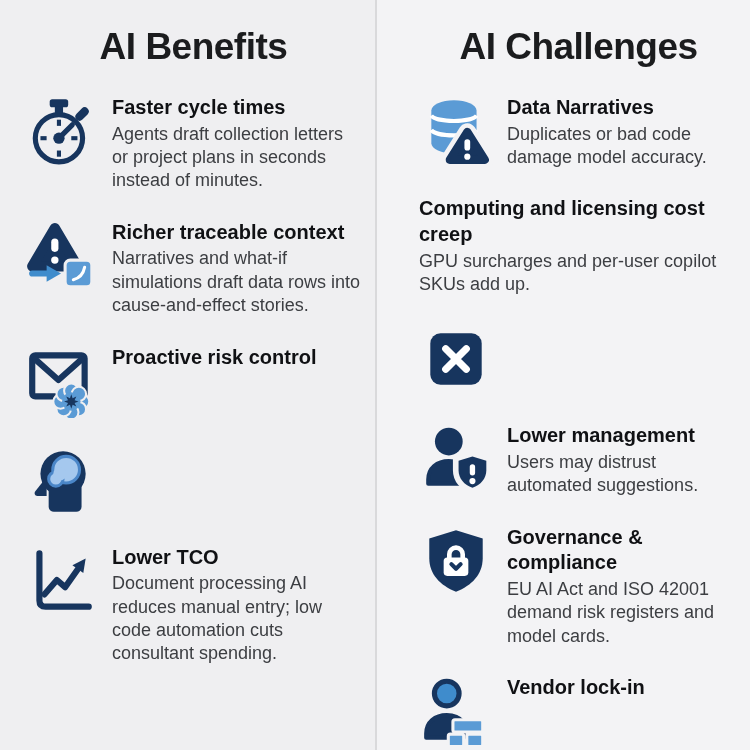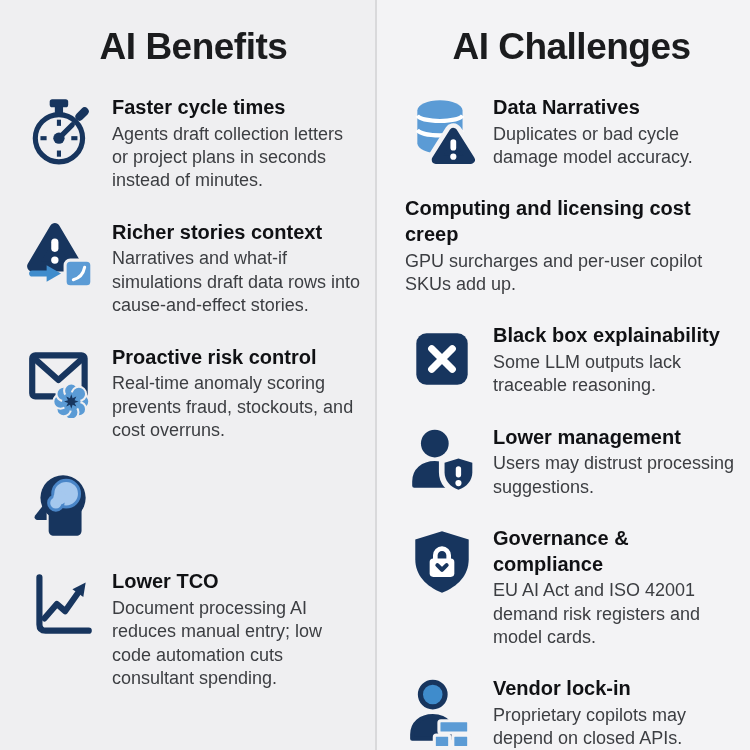--- a/index.html
+++ b/index.html
@@ -17,21 +17,21 @@
   .column {
     width: 375px;
     height: 750px;
     box-sizing: border-box;
     padding: 18px 12px 0 24px;
     background: var(--bg-left, #efeff1);
   }
   .column.right {
     background: var(--bg-right, #f3f3f5);
     border-left: 2px solid var(--divider, #d9d9db);
-    padding-left: 28px;
+    padding-left: 42px;
   }
   .column-title {
     font-size: 37px;
     font-weight: 800;
     letter-spacing: -0.5px;
     color: var(--title, #1b1c1e);
     text-align: center;
     margin: 8px 0 6px 0;
   }
   .items { display: block; }
@@ -97,21 +97,21 @@
   <path d="M30 9 L52 46 L8 46 Z" fill="#17355e" stroke="#17355e" stroke-width="10" stroke-linejoin="round"></path>
   <rect x="26.5" y="19" width="7" height="13" rx="3.5" fill="#fff"></rect>
   <circle cx="30" cy="40" r="3.6" fill="#fff"></circle>
   <rect x="40" y="40" width="26" height="26" rx="5" fill="#5b9bd5" stroke="#efeff1" stroke-width="3"></rect>
   <path d="M48 59 Q57 57 59 47" stroke="#fff" stroke-width="3" fill="none" stroke-linecap="round"></path>
   <path d="M8 53 H23" stroke="#3f8ccc" stroke-width="6" stroke-linecap="round"></path>
   <path d="M22 45 L36 53 L22 61 Z" fill="#3f8ccc"></path>
 </svg>
           </div>
     <div class="item-text">
-      <p class="item-heading">Richer stories context</p>
+      <p class="item-heading">Richer traceable context</p>
       <p class="item-body">Narratives and what-if simulations draft data rows into cause-and-effect stories.</p>
     </div>
   </div>
 
   <div class="item">
     <div class="icon-box">
             <svg viewBox="0 0 72 72">
   <rect x="8" y="11" width="51" height="40" rx="3" fill="none" stroke="#17355e" stroke-width="6"></rect>
   <path d="M11 15 L33.5 35 L56 15" fill="none" stroke="#17355e" stroke-width="6" stroke-linejoin="round" stroke-linecap="round"></path>
   <g fill="#5b9bd5" stroke="#efeff1" stroke-width="2">
@@ -123,21 +123,20 @@
                 <circle cx="38.6" cy="48.6" r="7"></circle>
     <circle cx="46" cy="45.5" r="7"></circle>
                 <circle cx="53.4" cy="48.6" r="7"></circle>
   </g>
   <circle cx="46" cy="56" r="9" fill="#5b9bd5"></circle>
   <polygon fill="#17355e" points="53,56 49.2,57.3 50.9,60.9 47.3,59.2 46,63 44.7,59.2 41.1,60.9 42.8,57.3 39,56 42.8,54.7 41.1,51.1 44.7,52.8 46,49 47.3,52.8 50.9,51.1 49.2,54.7"></polygon>
 </svg>
           </div>
     <div class="item-text">
       <p class="item-heading">Proactive risk control</p>
-      <p class="item-body">Real-time anomaly scoring prevents fraud, stockouts, and cost overruns.</p>
     </div>
   </div>
 
   <div class="item">
     <div class="icon-box">
             <svg viewBox="0 0 72 72">
   <g fill="#17355e">
     <circle cx="38" cy="29" r="22"></circle>
     <path d="M22 32 L11 46 C9.5 48 10.5 50.5 13 50.5 L22 50.5 Z"></path>
     <path d="M24 34 H56 V61 C56 63.8 53.8 66 51 66 H29 C26.2 66 24 63.8 24 61 Z"></path>
@@ -174,58 +173,54 @@
   <path d="M12 21 C17 28 51 28 56 21" stroke="#fff" stroke-width="4" fill="none"></path>
   <path d="M12 35 C17 42 51 42 56 35" stroke="#fff" stroke-width="4" fill="none"></path>
   <path d="M47 37 L64 64 L30 64 Z" fill="none" stroke="#f3f3f5" stroke-width="17" stroke-linejoin="round"></path>
   <path d="M47 37 L64 64 L30 64 Z" fill="#17355e" stroke="#17355e" stroke-width="8" stroke-linejoin="round"></path>
   <rect x="44.2" y="44" width="5.6" height="11" rx="2.8" fill="#fff"></rect>
   <circle cx="47" cy="61" r="3" fill="#fff"></circle>
 </svg>
           </div>
     <div class="item-text">
       <p class="item-heading">Data Narratives</p>
-      <p class="item-body">Duplicates or bad cycle damage model accuracy.</p>
+      <p class="item-body">Duplicates or bad code damage model accuracy.</p>
     </div>
   </div>
 
   <div class="item">
     <div class="item-text">
       <p class="item-heading">Computing and licensing cost creep</p>
       <p class="item-body">GPU surcharges and per-user copilot SKUs add up.</p>
     </div>
   </div>
 
   <div class="item">
     <div class="icon-box">
             <svg viewBox="0 0 72 72">
   <rect x="11" y="11" width="50" height="50" rx="10" fill="#17355e"></rect>
   <path d="M26 26 L46 46 M46 26 L26 46" stroke="#fff" stroke-width="7" stroke-linecap="round"></path>
 </svg>
           </div>
-    <div class="item-text">
-      <p class="item-heading">Black box explainability</p>
-      <p class="item-body">Some LLM outputs lack traceable reasoning.</p>
-    </div>
   </div>
 
   <div class="item">
     <div class="icon-box">
             <svg viewBox="0 0 72 72">
   <circle cx="29" cy="19" r="13.5" fill="#17355e"></circle>
   <path d="M9 60 V56 C9 45 17.5 38 29 38 C36 38 42 40 46 44 V60 Z" fill="#17355e" stroke="#17355e" stroke-width="4" stroke-linejoin="round"></path>
   <path d="M52 32 L67 36.5 V47 C67 56 61 62.8 52 65.5 C43 62.8 37 56 37 47 V36.5 Z" fill="#f3f3f5" stroke="#f3f3f5" stroke-width="8" stroke-linejoin="round"></path>
   <path d="M52 33.5 L65.5 37.6 V47 C65.5 55 60 61.4 52 64 C44 61.4 38.5 55 38.5 47 V37.6 Z" fill="#17355e"></path>
   <rect x="49.4" y="41" width="5.2" height="11" rx="2.6" fill="#fff"></rect>
   <circle cx="52" cy="57.5" r="3" fill="#fff"></circle>
 </svg>
           </div>
     <div class="item-text">
       <p class="item-heading">Lower management</p>
-      <p class="item-body">Users may distrust processing suggestions.</p>
+      <p class="item-body">Users may distrust automated suggestions.</p>
     </div>
   </div>
 
   <div class="item">
     <div class="icon-box">
             <svg viewBox="0 0 72 72">
   <path d="M36 6 L62 14 V33 C62 49 51.5 59.5 36 66 C20.5 59.5 10 49 10 33 V14 Z" fill="#17355e"></path>
   <path d="M29.5 34 V29.5 a6.5 6.5 0 0 1 13 0 V34" fill="none" stroke="#fff" stroke-width="4.5"></path>
   <rect x="24" y="32.5" width="24" height="18" rx="3.5" fill="#fff"></rect>
   <path d="M31.5 39 L36 43.5 L40.5 39" fill="none" stroke="#17355e" stroke-width="4" stroke-linecap="round" stroke-linejoin="round"></path>
@@ -244,18 +239,17 @@
   <path d="M7 62 V58 C7 47 15.5 40 27 40 C33.5 40 39.5 42.5 43.5 47 V62 Z" fill="#17355e" stroke="#17355e" stroke-width="4" stroke-linejoin="round"></path>
   <g fill="#5b9bd5" stroke="#f3f3f5" stroke-width="3">
     <rect x="33" y="44.5" width="29" height="12" rx="2"></rect>
     <rect x="28.5" y="58.5" width="15" height="12" rx="2"></rect>
     <rect x="46.5" y="58.5" width="15.5" height="12" rx="2"></rect>
   </g>
 </svg>
           </div>
     <div class="item-text">
       <p class="item-heading">Vendor lock-in</p>
-      <p class="item-body">Proprietary copilots may depend on closed APIs.</p>
     </div>
   </div>
 </div>
   </div>
 </div>
 
 </body></html>

